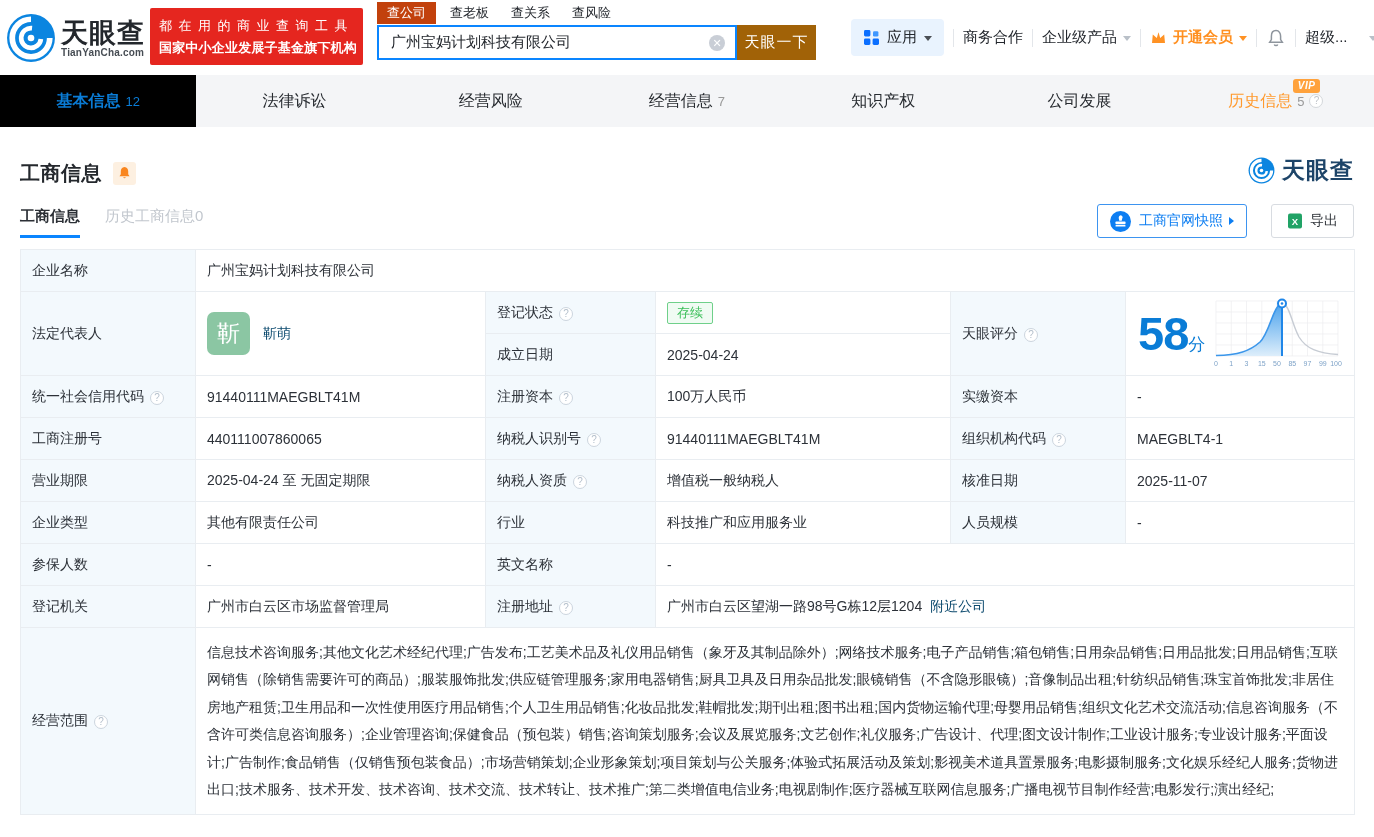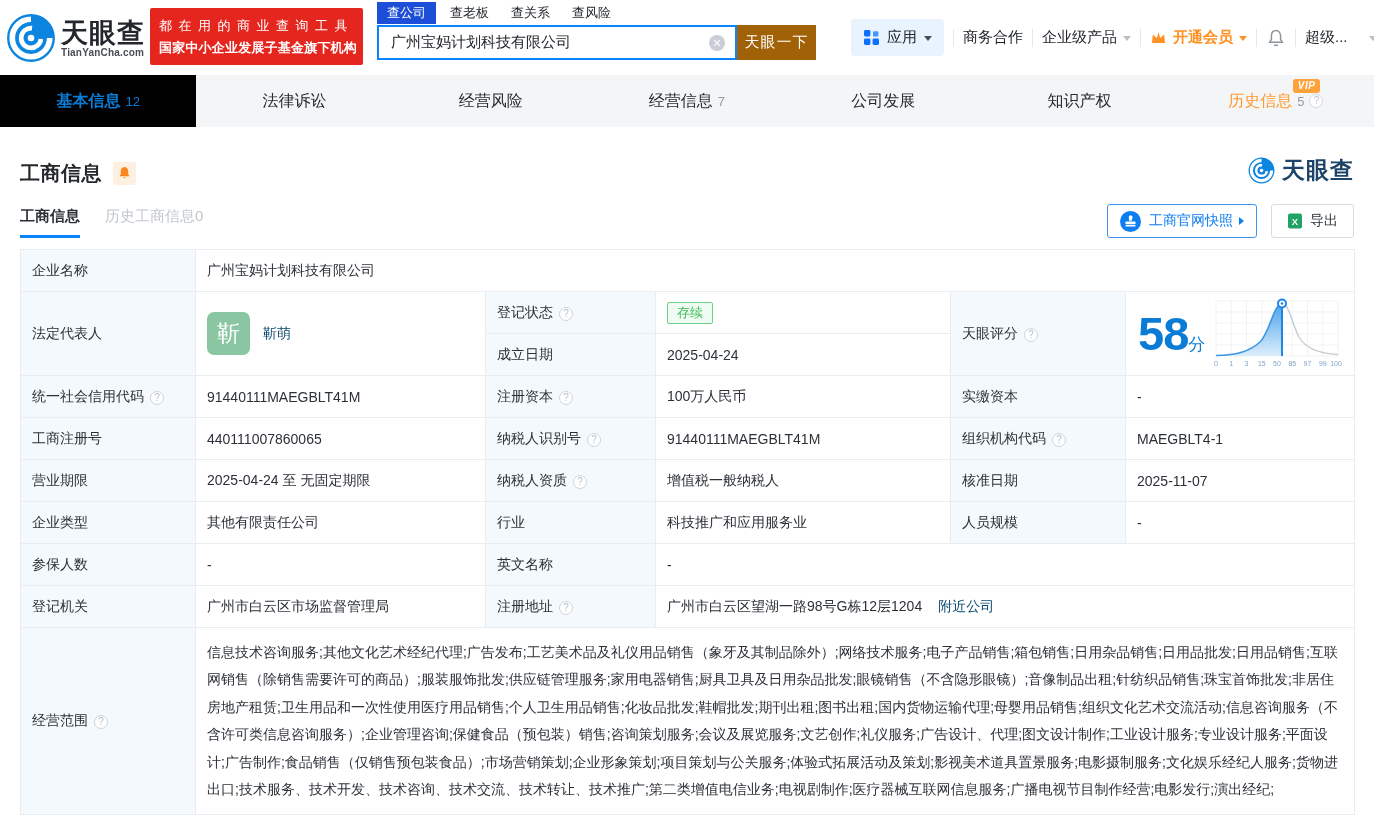--- a/index.html
+++ b/index.html
@@ -8,21 +8,21 @@
 .hdr { position:relative; height:75px; background:#fff; }
 .logo { position:absolute; left:6px; top:13px; display:flex; align-items:center; gap:5px; }
 .logo-cn { font-size:27px; font-weight:700; color:#23272c; letter-spacing:1px; line-height:28px;}
 .logo-en { font-size:10px; color:#474d54; letter-spacing:0.2px; margin-top:0; font-weight:700;}
 .slogan { position:absolute; left:150px; top:8px; width:213px; height:57px; background:#e5261f; color:#fff; border-radius:2px; padding:7px 9px 0 9px; }
 .slogan-l1 { font-size:13px; letter-spacing:6.5px; line-height:22px; white-space:nowrap;}
 .slogan-l2 { font-size:13px; font-weight:700; letter-spacing:0.2px; line-height:22px; white-space:nowrap;}
 .search { position:absolute; left:377px; top:2px; }
 .stabs { display:flex; align-items:center; height:21px; }
 .stab { font-size:13px; color:#23272d; margin-right:22px; cursor:pointer;}
-.stab.active { background:#1d4ed8; color:#fff; padding:2px 10px; margin-right:14px;}
+.stab.active { background:#c2410c; color:#fff; padding:2px 10px; margin-right:14px;}
 .srow { position:relative; margin-top:2px; display:flex; }
 .sbox { width:360px; height:35px; border:2px solid #0a85ff; background:#fff; position:relative; }
 .sbox input { border:none; outline:none; font-size:15px; color:#23272d; width:310px; height:31px; padding-left:12px; font-family:inherit;}
 .sclear { position:absolute; right:10px; top:8px; width:16px; height:16px; border-radius:50%; background:#c9ced6; color:#fff; font-size:11px; line-height:16px; text-align:center; cursor:pointer;}
 .sbtn { width:79px; height:35px; background:#a16207; color:#fff; font-size:15px; border:none; cursor:pointer; font-family:inherit; letter-spacing:1px;}
 .topmenu { position:absolute; left:851px; top:19px; height:37px; display:flex; align-items:center; font-size:15px; color:#23272d; white-space:nowrap; }
 .pill { display:flex; align-items:center; gap:7px; background:#e9f3fe; border-radius:4px; padding:0 12px; height:37px; cursor:pointer;justify-content:center;}
 .caret { width:0; height:0; border-left:4.5px solid transparent; border-right:4.5px solid transparent; border-top:5px solid #4a4f55; margin-top:2px;}
 .caret.gray { border-top-color:#b9c0c8; }
 .caret.orange { border-top-color:#ff9224; }
@@ -43,37 +43,37 @@
 .main { padding:33px 20px 12px 20px; position:relative; }
 .sect-head { display:flex; align-items:center; height:26px;}
 .sect-title { font-size:20px; font-weight:700; color:#24282d; letter-spacing:0.5px;}
 .bellbox { width:23px; height:23px; background:#fdf0e1; border-radius:3px; margin-left:11px; display:flex; align-items:center; justify-content:center; cursor:pointer;}
 .clogo { position:absolute; right:20px; top:28px; display:flex; align-items:center; gap:7px;}
 .clogo-txt { font-size:23px; font-weight:800; color:#1d4468; letter-spacing:1px;}
 .subrow { margin-top:21px; height:35px; position:relative; display:flex; align-items:flex-start;}
 .subtab { font-size:15px; color:#c2c7ce; margin-right:25px; cursor:pointer; position:relative; padding-bottom:12px;}
 .subtab.active { color:#2c3036; font-weight:700;}
 .subtab.active::after { content:""; position:absolute; left:0; right:0; bottom:0; height:3px; background:#0a85ff;}
-.actions { position:absolute; right:0; top:-3px; display:flex; }
+.actions { position:absolute; right:0; top:-3px; display:flex;gap:10px; }
 .btn-snap { display:flex; align-items:center; gap:8px; height:34px; border:1px solid #3d94f0; border-radius:3px; background:#fff; color:#0d7ef2; font-size:14px; padding:0 12px; cursor:pointer;}
 .snap-arrow { width:0;height:0;border-top:4px solid transparent;border-bottom:4px solid transparent;border-left:5px solid #0d7ef2; margin-left:-2px;}
 .btn-exp { display:flex; align-items:center; gap:7px; height:34px; border:1px solid #d8dce1; border-radius:3px; background:#fff; color:#30343a; font-size:14px; padding:0 15px; margin-left:14px; cursor:pointer;}
 table.biz { margin-top:7px; width:1334px; table-layout:fixed; border-collapse:collapse; }
 table.biz td { border:1px solid #e9edf1; font-size:14px; padding:4px 8px 4px 11px; color:#2c3138; vertical-align:middle;}
 table.biz tr { height:42px; }
 td.lbl { background:#f3f9fd; color:#616e7c; }
 .avcell { display:flex; align-items:center; gap:13px; }
 .avatar { width:43px; height:43px; background:#8bc6a3; border-radius:7px; color:#fff; font-size:23px; text-align:center; line-height:43px; flex:none; cursor:pointer;}
 a.blue { color:#0c4a6e; text-decoration:none; cursor:pointer;}
 .badge-alive { display:inline-block; padding:0 9px; height:22px; line-height:20px; border:1px solid #6fd08a; background:#f0fbf3; color:#3cbf5a; border-radius:2px; font-size:13px;}
 .score { display:flex; align-items:center; gap:7px; white-space:nowrap; }
 .score-num { font-size:47px; font-weight:700; color:#0a7cd6; line-height:47px; letter-spacing:-1px;}
 .score-unit { font-size:17px; font-weight:400; color:#0a7cd6; }
 .scope-td { line-height:27.4px; padding:11px 14px 11px 11px !important; }
-.addr-link { margin-left:16px; }
+.addr-link { margin-left:8px; }
 </style>
 </head>
 <body>
 
 <div class="hdr">
   <div class="logo">
     <svg width="50" height="50" viewBox="0 0 48 48">
       <circle cx="24" cy="24" r="23" fill="#0b85e0"></circle>
       <path d="M24 6 A18 18 0 1 0 42 24" stroke="#fff" stroke-width="5.5" fill="none"></path>
       <path d="M25 14.5 A9.5 9.5 0 1 0 33.5 25" stroke="#fff" stroke-width="4.5" fill="none"></path>
@@ -155,24 +155,24 @@
       <span>法律诉讼</span>
     </div>
   <div class="ntab">
       <span>经营风险</span>
     </div>
   <div class="ntab">
       <span>经营信息</span>
       <span class="cnt">7</span>
     </div>
   <div class="ntab">
+      <span>知识产权</span>
+    </div>
+  <div class="ntab">
       <span>公司发展</span>
-    </div>
-  <div class="ntab">
-      <span>知识产权</span>
     </div>
   <div class="ntab hist">
     <span>历史信息</span>
       <span class="cnt">5</span>
       <span class="helpq"></span>
     <span class="vipbadge">VIP</span>
   </div>
 </div>
 
 <div class="main">

